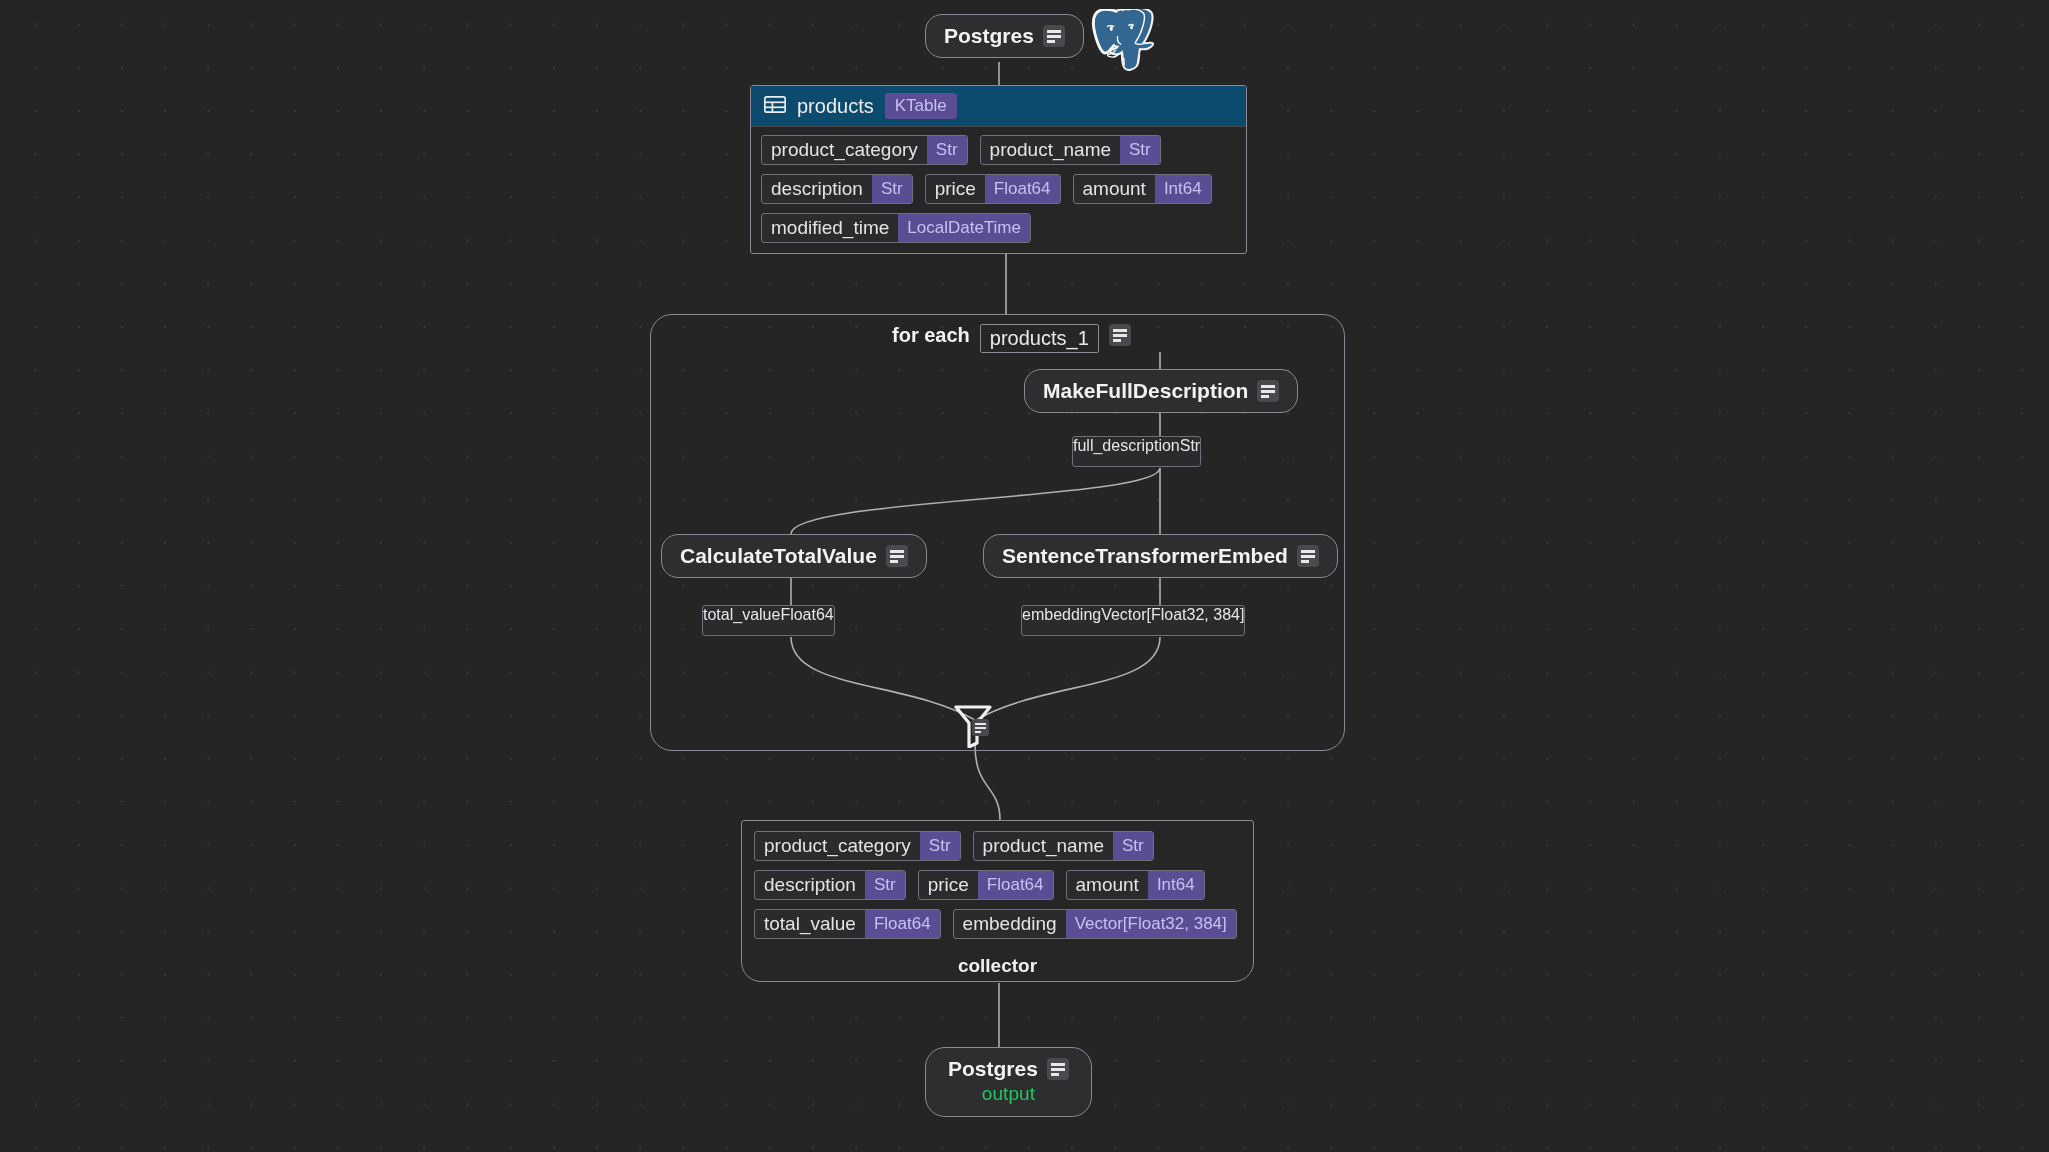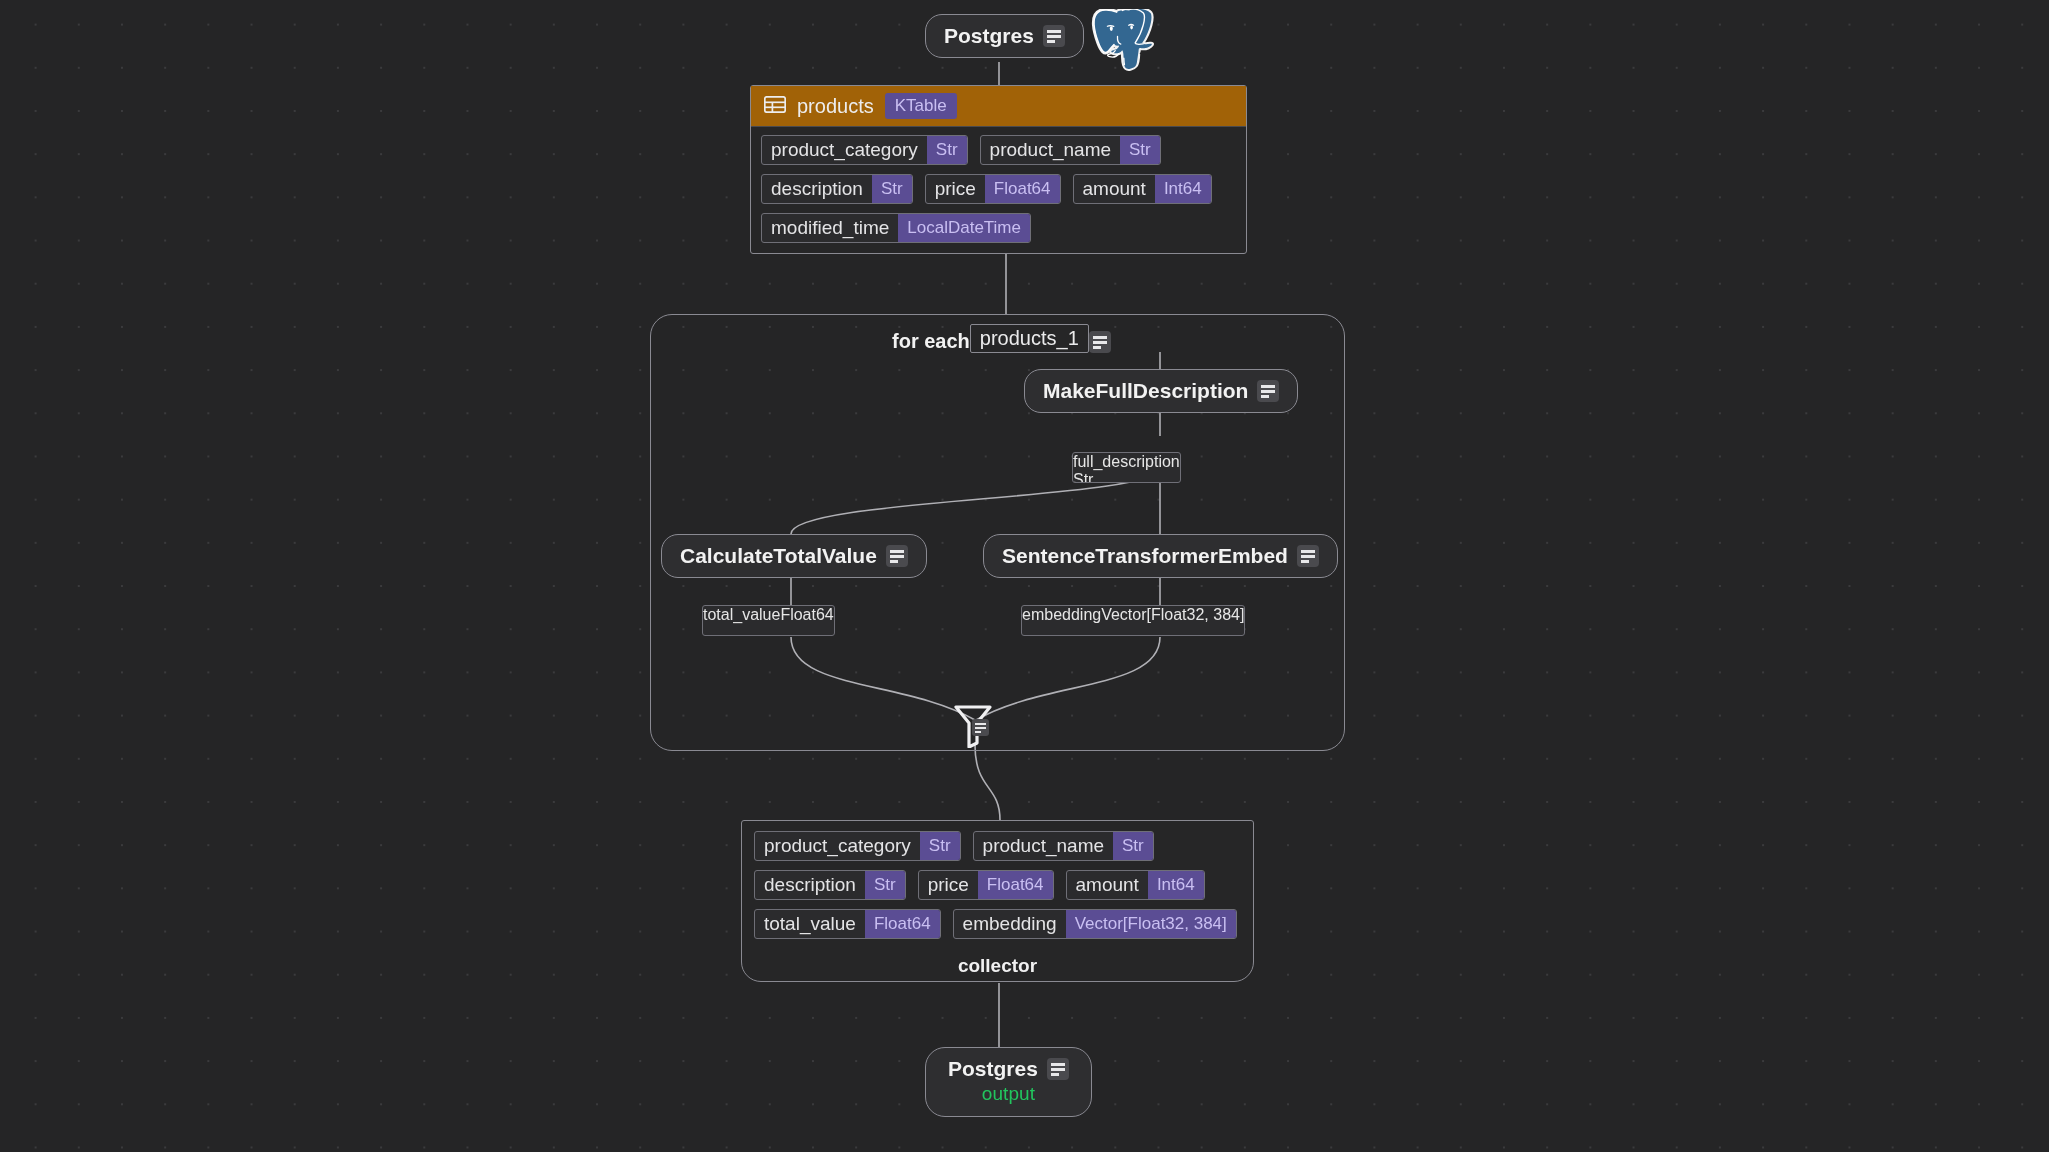--- a/index.html
+++ b/index.html
@@ -113,21 +113,21 @@
     border: 1.5px solid #8a8a92;
     box-sizing: border-box;
   }
   .table-panel.square { border-radius: 3px; }
   .table-panel.rounded-bottom { border-radius: 3px 3px 20px 20px; }
 
   .table-head {
     display: flex;
     align-items: center;
     gap: 11px;
-    background: #a16207;
+    background: #0c4a6e;
     border-bottom: 1px solid #4a4a4e;
     padding: 7px 13px;
     font-size: 20px;
     color: #ededee;
   }
   .table-body {
     padding: 8px 10px 10px 10px;
   }
   .field-row {
     display: flex;
@@ -200,21 +200,22 @@
   #foreach-group {
     position: absolute;
     border: 1.5px solid #8a8a92;
     border-radius: 22px;
     box-sizing: border-box;
     background: transparent;
   }
   #foreach-header {
     position: absolute;
     display: inline-flex;
-    align-items: flex-end;
+    align-items: flex-start;
+    gap: 10px;
     font-size: 20px;
     white-space: nowrap;
   }
   #foreach-header .fe-label {
     font-weight: bold;
     color: #f2f2f2;
   }
   #foreach-header .fe-value {
     border: 1.5px solid #8a8a92;
     border-radius: 2px;
@@ -359,21 +360,21 @@
     <span class="fe-label">for each</span>
     <span class="fe-value">products_1</span>
     <span class="doc-icon"></span>
   </div>
 
   <div class="pill" style="left:1024px; top:369px;">
     <span>MakeFullDescription</span>
     <span class="doc-icon"></span>
   </div>
 
-  <div class="port-chip" style="left:1072px; top:452px;flex-direction:column;">
+  <div class="port-chip" style="left:1072px; top:436px;">
     <span class="chip-name">full_description</span>
     <span class="chip-type">Str</span>
   </div>
 
   <div class="pill" style="left:661px; top:534px;">
     <span>CalculateTotalValue</span>
     <span class="doc-icon"></span>
   </div>
 
   <div class="port-chip" style="left:702px; top:605px;">

